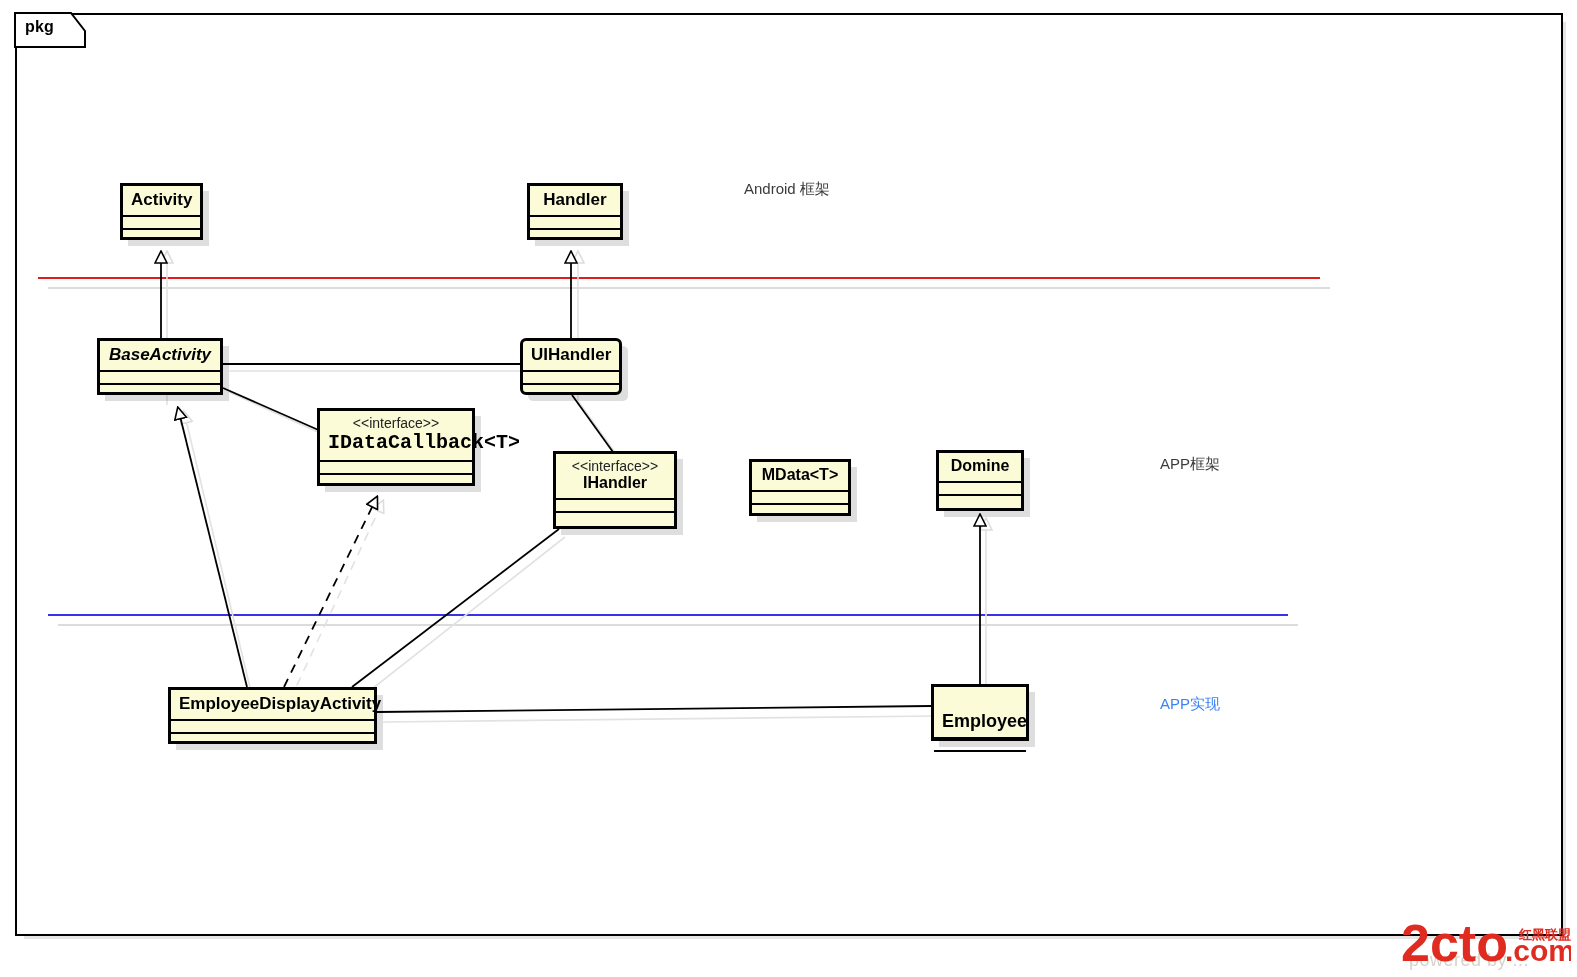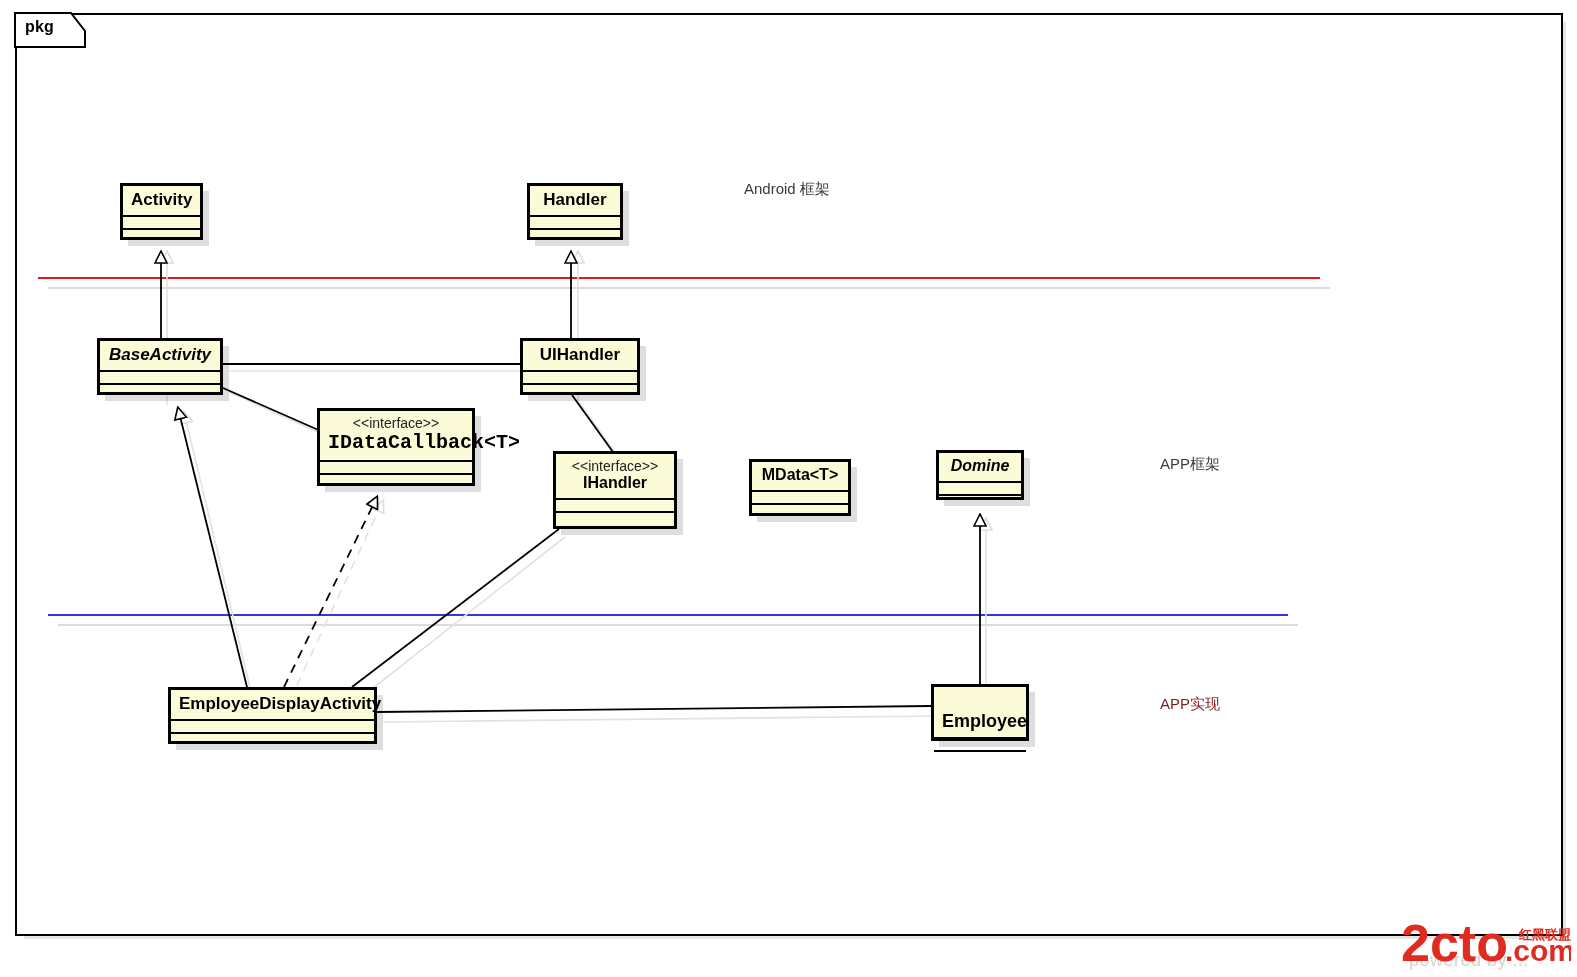--- a/index.html
+++ b/index.html
@@ -192,21 +192,21 @@
       <div class="cls" style="left: 527px; top: 183px; width: 96px; height: 57px;">
         <div class="title" style="font-size: 17px;">Handler</div>
         <div class="compart"></div>
         <div class="compart last"></div>
       </div>
       <div class="cls abstract" style="left: 97px; top: 338px; width: 126px; height: 57px;">
         <div class="title" style="font-size: 17px;">BaseActivity</div>
         <div class="compart"></div>
         <div class="compart last"></div>
       </div>
-      <div class="cls" style="left: 520px; top: 338px; width: 120px; height: 57px;">
+      <div class="cls" style="left: 520px; top: 338px; width: 102px; height: 57px; border-radius: 6px;">
         <div class="title" style="font-size: 17px;">UIHandler</div>
         <div class="compart"></div>
         <div class="compart last"></div>
       </div>
       <div class="cls" style="left: 317px; top: 408px; width: 158px; height: 78px;">
         <div class="stereo">&lt;&lt;interface&gt;&gt;</div>
         <div class="title" style="font-size: 20px; padding-top: 0px; font-family: Liberation Mono, monospace;">IDataCallback&lt;T&gt;</div>
         <div class="compart"></div>
         <div class="compart last"></div>
       </div>
@@ -214,41 +214,41 @@
         <div class="stereo">&lt;&lt;interface&gt;&gt;</div>
         <div class="title" style="font-size: 16px; padding-top: 0px;">IHandler</div>
         <div class="compart"></div>
         <div class="compart last"></div>
       </div>
       <div class="cls" style="left: 749px; top: 459px; width: 102px; height: 57px;">
         <div class="title" style="font-size: 16px;">MData&lt;T&gt;</div>
         <div class="compart"></div>
         <div class="compart last"></div>
       </div>
-      <div class="cls" style="left: 936px; top: 450px; width: 88px; height: 50px; font-style: italic;">
+      <div class="cls" style="left: 936px; top: 450px; width: 88px; height: 61px;">
         <div class="title" style="font-size: 16px;">Domine</div>
         <div class="compart"></div>
         <div class="compart last"></div>
       </div>
       <div class="cls" style="left: 168px; top: 687px; width: 209px; height: 57px;">
         <div class="title" style="font-size: 17px;">EmployeeDisplayActivity</div>
         <div class="compart"></div>
         <div class="compart last"></div>
       </div>
       <div class="cls" style="left: 931px; top: 684px; width: 98px; height: 57px;">
         <div class="title" style="font-size: 18px; margin-top: 20px;">Employee</div>
         <div class="compart"></div>
         <div class="compart last"></div>
       </div>
     </div>
 
   <div id="region-labels">
       <div class="region-label" style="left: 728px; top: 180px; color: rgb(59, 59, 59);">Android 框架</div>
       <div class="region-label" style="left: 1144px; top: 455px; color: rgb(59, 59, 59);">APP框架</div>
-      <div class="region-label" style="left: 1144px; top: 695px; color: #7f1d1d;">APP实现</div>
+      <div class="region-label" style="left: 1144px; top: 695px; color: #3b82f6;">APP实现</div>
     </div>
 
   <div class="watermark">
     <div class="wm-faded">powered by ...</div>
     <svg width="170" height="62" style="position:absolute;left:0;top:0;">
       <text id="wm-brand" x="0" y="48" font-family="Liberation Sans, sans-serif" font-size="52" font-weight="bold" fill="#e02b20">2cto</text>
       <text id="wm-suffix" x="104" y="48" font-family="Liberation Sans, sans-serif" font-size="30" font-weight="bold" fill="#e02b20">.com</text>
       <text id="wm-cn" x="118" y="26" font-family="DejaVu Sans, sans-serif" font-size="13" font-weight="bold" fill="#e02b20">红黑联盟</text>
     </svg>
   </div>

